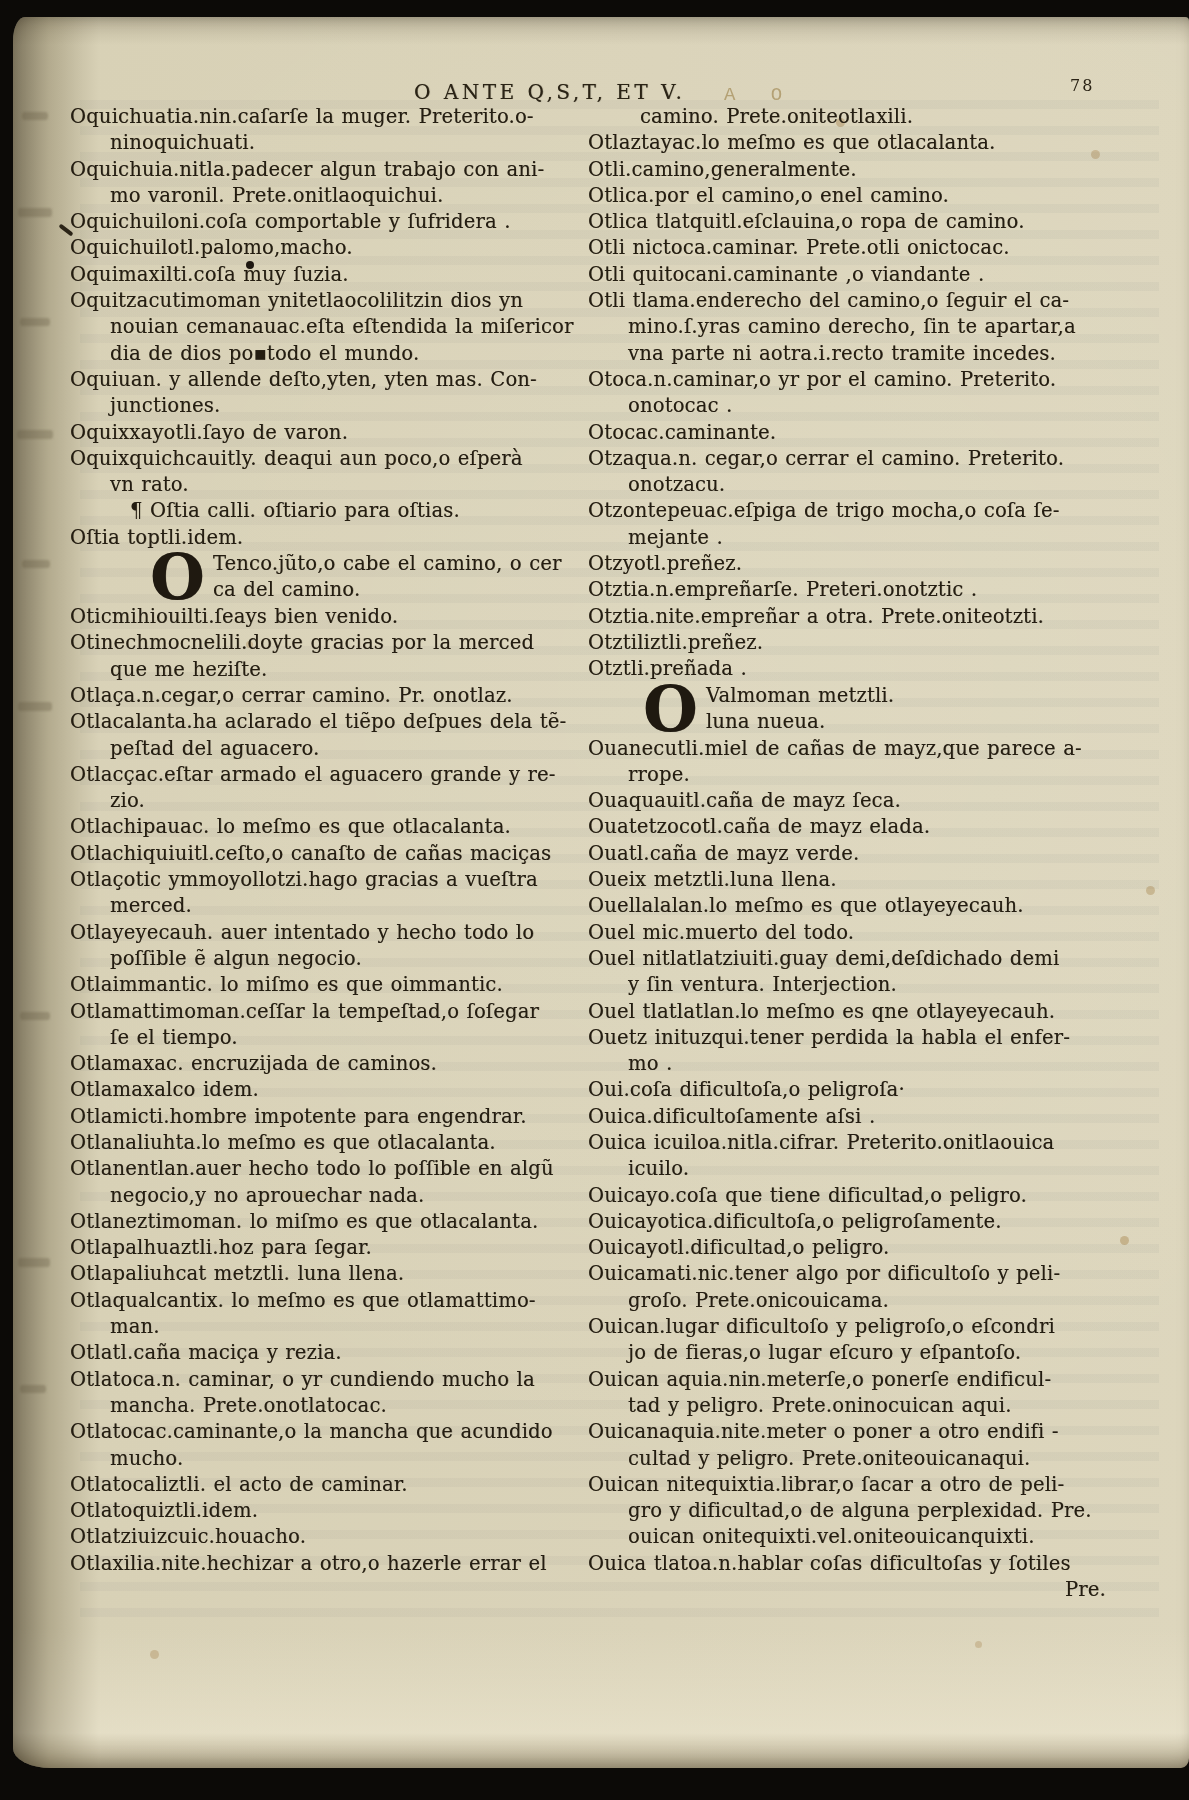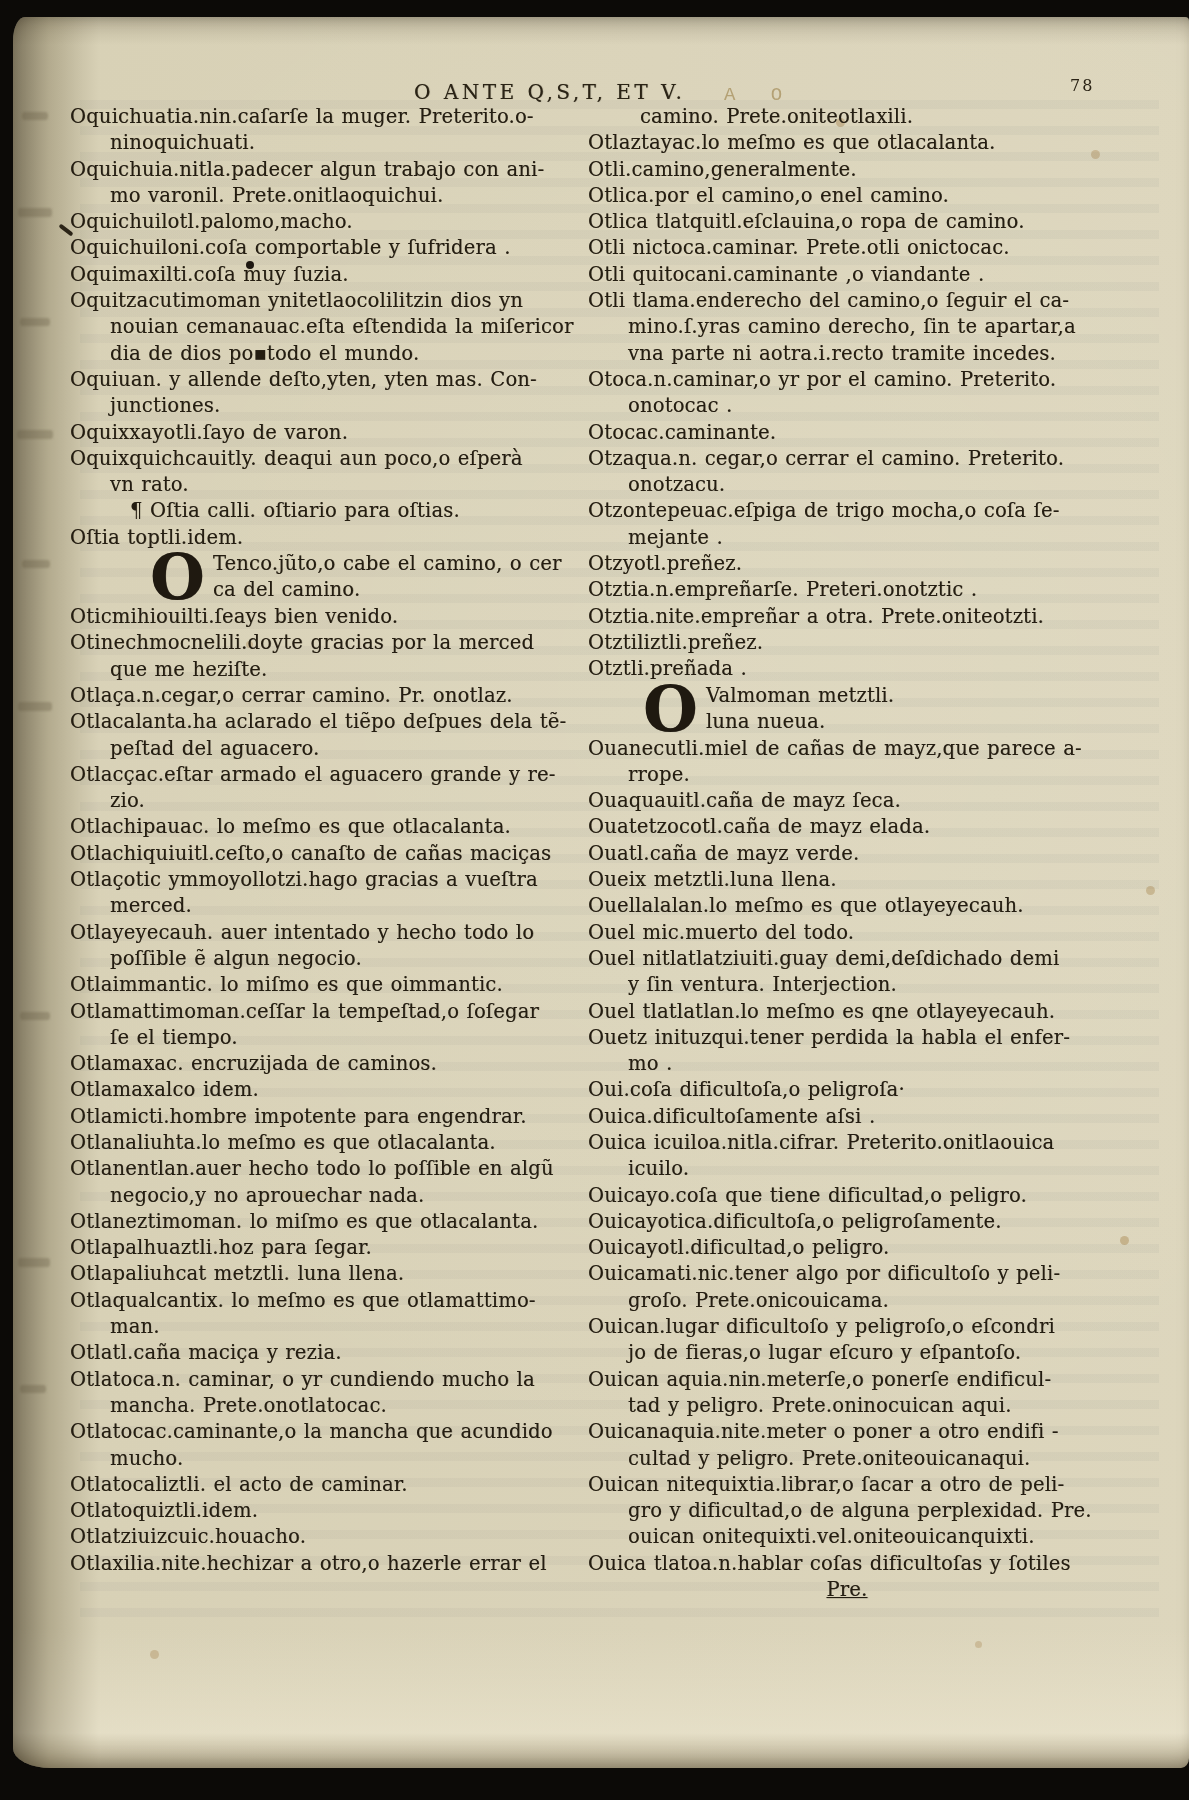--- a/index.html
+++ b/index.html
@@ -101,21 +101,21 @@
   }
   .entry.cont{text-indent:12px;}
   .entry.pilcrow{text-indent:20px;}
   .entry.dropcap{margin-left:80px;padding-left:0;text-indent:0;min-height:53px;}
   .col-right .entry.dropcap{margin-left:55px;}
   .dropcap-letter{
     float:left;font-size:63px;line-height:47px;font-weight:bold;
     margin:3px 8px 0 0;letter-spacing:0;color:#1f1910;
   }
   .entry.catchword{
-    padding-left:0;text-indent:0;text-align:center;padding-right:16px;text-decoration:underline;
+    padding-left:0;text-indent:0;text-align:right;padding-right:16px;
   }
 </style>
 </head>
 <body>
 
 <div class="page"></div>
 <div class="spine"></div>
 <div class="bleed"></div>
 <div class="spots"></div>
 <div class="margin-ghost">
@@ -134,22 +134,22 @@
 
 <div class="running-header">O ANTE Q,S,T, ET V.</div>
 <div class="header-ghost">A O</div>
 <div class="page-number">78</div>
 
 <div class="col col-left">
     <div class="entry">Oquichuatia.nin.caſarſe la muger. Preterito.o-
 ninoquichuati.</div>
     <div class="entry">Oquichuia.nitla.padecer algun trabajo con ani-
 mo varonil. Prete.onitlaoquichui.</div>
+    <div class="entry">Oquichuiloni.coſa comportable y ſufridera .</div>
     <div class="entry">Oquichuilotl.palomo,macho.</div>
-    <div class="entry">Oquichuiloni.coſa comportable y ſufridera .</div>
     <div class="entry">Oquimaxilti.coſa muy ſuzia.</div>
     <div class="entry">Oquitzacutimoman ynitetlaocolilitzin dios yn
 nouian cemanauac.eſta eſtendida la miſericor
 dia de dios po▪todo el mundo.</div>
     <div class="entry">Oquiuan. y allende deſto,yten, yten mas. Con-
 junctiones.</div>
     <div class="entry">Oquixxayotli.ſayo de varon.</div>
     <div class="entry">Oquixquichcauitly. deaqui aun poco,o eſperà
 vn rato.</div>
     <div class="entry pilcrow">¶ Oſtia calli. oſtiario para oſtias.</div>

